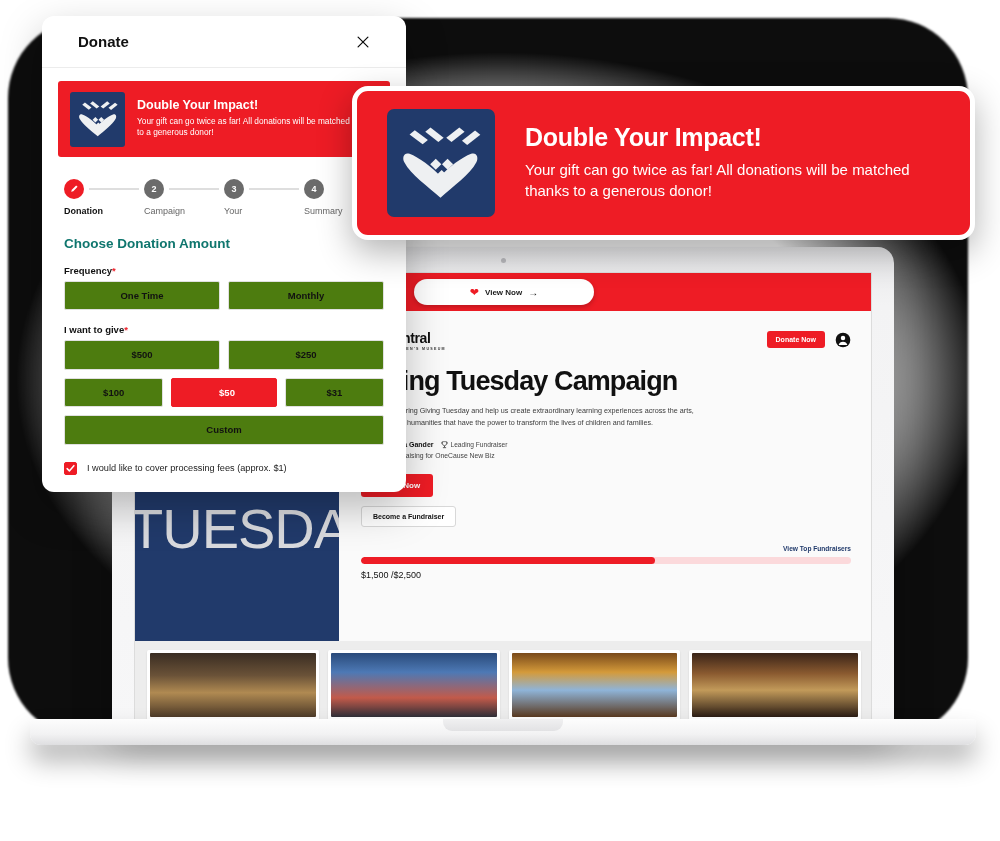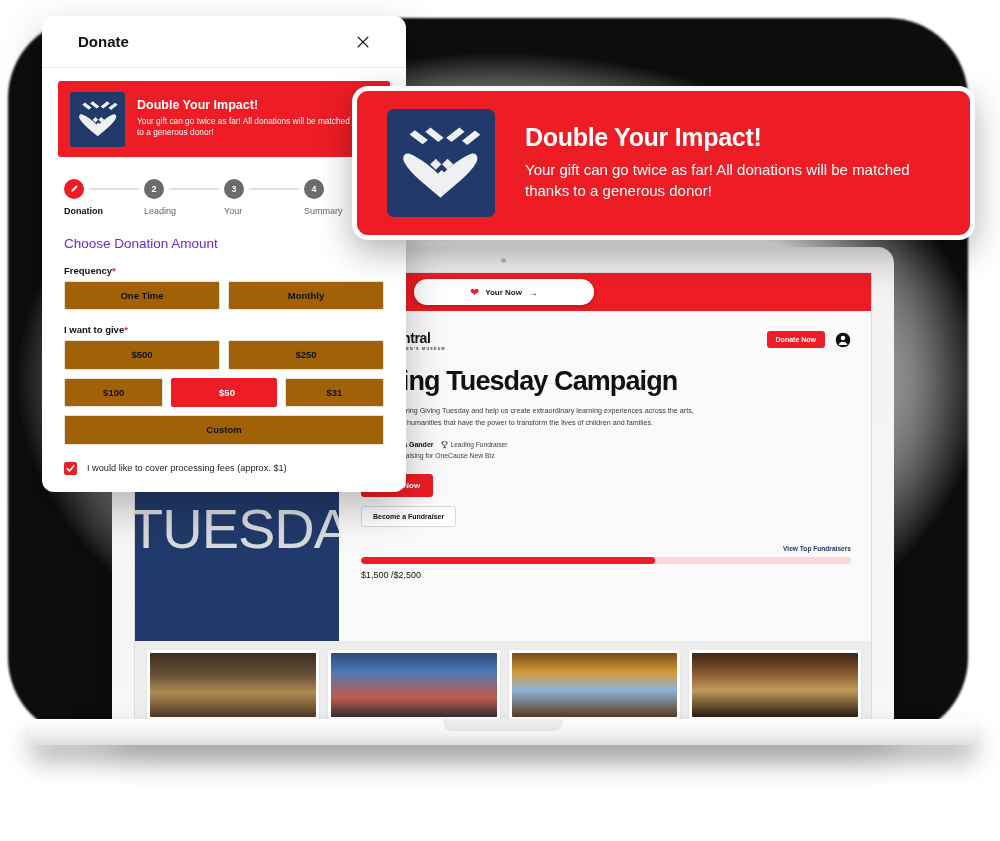--- a/index.html
+++ b/index.html
@@ -181,27 +181,27 @@
   .step-dot {
     width:20px; height:20px; border-radius:50%; flex:0 0 20px;
     display:flex; align-items:center; justify-content:center;
     font-size:9px; font-weight:700; color:#fff; background:#6b6b6b;
   }
   .step-dot.active { background:#EE1C25; }
   .step-line { flex:1; height:1.5px; background:#dedede; margin:0 5px; }
   .step-label { font-size:9px; color:#666; margin-top:7px; }
   .step-label.active { color:#111; font-weight:700; }
 
-  .sec-title { font-size:13.5px; font-weight:400; color:#6d28d9; margin:20px 0 0 22px; }
+  .sec-title { font-size:13.5px; font-weight:700; color:#0f766e; margin:20px 0 0 22px; }
   .field-label { font-size:9.5px; font-weight:700; color:#111; margin:14px 0 5px 22px; }
   .req { color:#EE1C25; }
 
   .row { display:flex; gap:8px; margin:0 22px; }
   .opt {
-    flex:1; border:1px solid #e0e0e0; background:#a16207; border-radius:2px;
+    flex:1; border:1px solid #e0e0e0; background:#4d7c0f; border-radius:2px;
     text-align:center; font-size:9.5px; font-weight:700; color:#111;
     padding:8px 0; line-height:1.2;
   }
   .opt.sel { background:#EE1C25; color:#fff; border-color:#EE1C25;padding-left:6px; }
   .row + .row { margin-top:8px; }
   .row-full { margin-top:8px;align-items:flex-end; }
 
   .chk-row { display:flex; align-items:center; gap:10px; margin:17px 22px 0 22px; }
   .chk {
     width:13px; height:13px; flex:0 0 13px; border-radius:2px;
@@ -237,21 +237,21 @@
   <div id="laptop">
     <div id="laptop-lid">
       <div id="laptop-camera"></div>
 
       <div id="laptop-screen">
 
         <div class="pg-banner">
           <span class="pg-banner-text">l be matched thanks to a generous donor!</span>
           <div class="give-now-btn">
             <span class="heart">❤</span>
-            <span class="lbl">Your Now</span>
+            <span class="lbl">View Now</span>
             <span class="arw">→</span>
           </div>
         </div>
 
         <div class="pg-body">
 
           <div class="hero-left">
             <div class="hero-g">G</div>
             <div class="hero-tuesday">TUESDAY</div>
           </div>
@@ -382,21 +382,21 @@
           </div>
           <div class="step-line"></div>
         </div>
         <div class="step-label active">Donation</div>
       </div>
       <div class="step">
         <div class="step-top">
           <div class="step-dot">2</div>
           <div class="step-line"></div>
         </div>
-        <div class="step-label">Leading</div>
+        <div class="step-label">Campaign</div>
       </div>
       <div class="step">
         <div class="step-top">
           <div class="step-dot">3</div>
           <div class="step-line"></div>
         </div>
         <div class="step-label">Your</div>
       </div>
       <div class="step">
         <div class="step-top">

